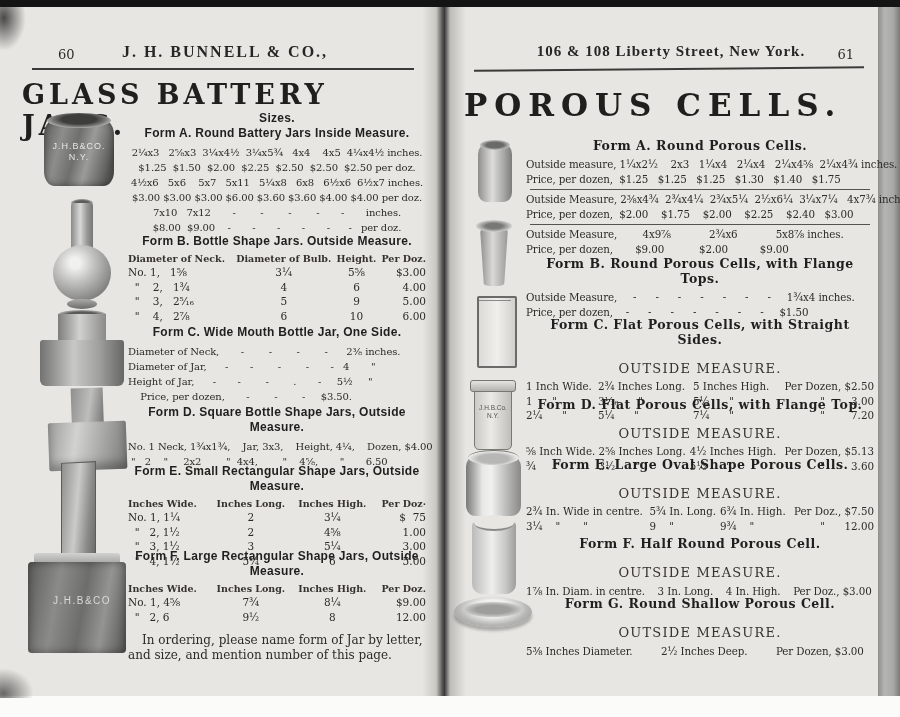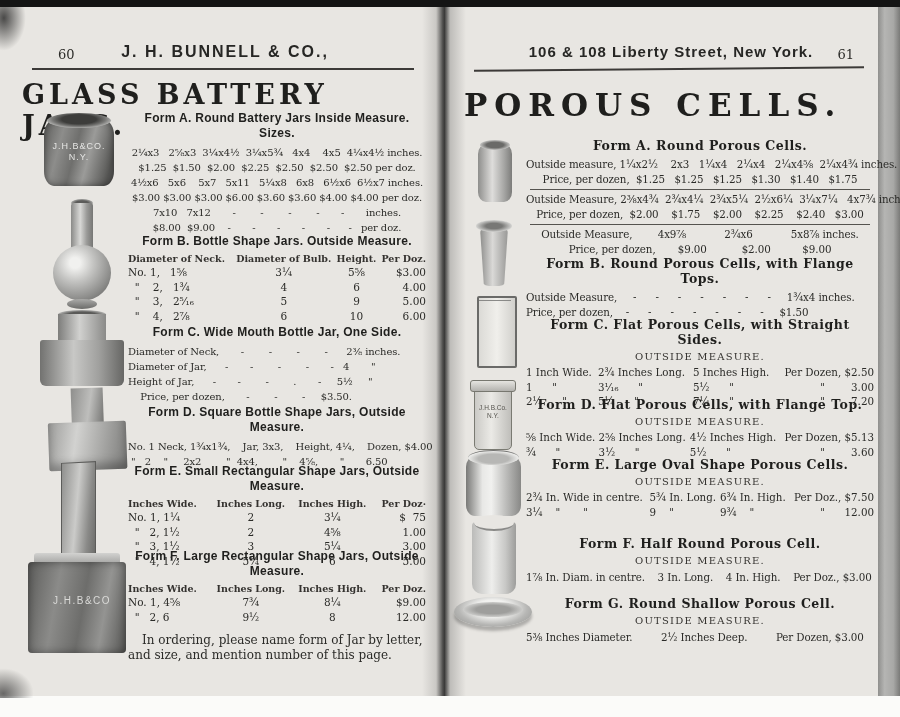--- a/index.html
+++ b/index.html
@@ -19,35 +19,35 @@
        background:radial-gradient(ellipse at 10% 85%,rgba(20,20,20,.6),rgba(20,20,20,0) 70%)}
 
   .page{position:absolute;top:7px;height:689px}
   .page-left{left:22px;width:406px}
   .page-right{left:464px;width:414px}
 
   .pagenum{position:absolute;top:40px;font-size:13px}
   .pn-left{left:36px}
   .pn-right{right:24px}
   .running-head{position:absolute;top:36px;left:0;right:0;text-align:center;
-       font-family:Liberation Sans, sans-serif;font-weight:bold;font-size:16px;letter-spacing:2px;color:#262624}
+       font-family:Liberation Serif, serif;font-weight:bold;font-size:16px;letter-spacing:2px;color:#262624}
   .rh-right{font-size:15px;letter-spacing:1px}
   .head-rule{position:absolute;top:61px;left:10px;right:14px;height:2px;background:#3c3a38}
   .hr-right{transform:rotate(-.5deg)}
 
   .big-title{position:absolute;left:0;right:0;text-align:left;font-weight:bold;color:#1f1f1d}
   .title-left{top:72px;font-size:27px;letter-spacing:4px}
   .title-right{top:80px;font-size:31px;letter-spacing:7px}
 
   .sec{position:absolute;text-align:center}
   .sec-l{left:106px;width:298px}
   .sec-r{left:62px;width:348px}
   .fh{font-family:"Liberation Sans",sans-serif;font-weight:bold;font-size:12px;letter-spacing:.3px;color:#1f1f1d;line-height:15px}
   .fh-serif{font-family:"DejaVu Serif",serif;font-size:12.5px;letter-spacing:.5px}
-  .sub{font-size:10px;letter-spacing:1.2px;margin-top:4px;color:#34322f}
+  .sub{font-size:13px;letter-spacing:1.2px;margin-top:14px;color:#34322f}
   .lines{margin-top:4px}
   .lines div{font-size:10px;line-height:15px;white-space:pre;letter-spacing:-.1px}
   .lines-r div{font-size:10.3px}
   .thin-rule{height:1px;background:#55534f;margin:2px 4px}
 
   table{width:100%;border-collapse:collapse;margin-top:3px}
   th{font-weight:bold;font-size:9.5px;padding:1px 0;color:#34322f}
   td{font-size:10.5px;white-space:pre;padding:0;line-height:14.5px}
   .t-left td:first-child,.t-left th:first-child{text-align:left}
   .t-left th{text-align:center}
@@ -192,22 +192,22 @@
   <div class="ill jar-e">
     <div class="body"></div>
   </div>
   <div class="ill jar-f">
     <div class="topface"></div>
     <div class="body"></div>
     <div class="label">J.H.B&amp;CO</div>
   </div>
 
   <div class="sec sec-l" style="top:104px">
+    <div class="fh">Sizes.</div>
     <div class="fh">Form A.  Round Battery Jars Inside Measure.</div>
-    <div class="fh">Sizes.</div>
     <div class="lines">
       <div>2¼x3   2⅝x3  3¼x4½  3¼x5¾   4x4    4x5  4¼x4½ inches.</div>
       <div>$1.25  $1.50  $2.00  $2.25  $2.50  $2.50  $2.50 per doz.</div>
       <div>4½x6   5x6    5x7   5x11   5¼x8   6x8   6½x6  6½x7 inches.</div>
       <div>$3.00 $3.00 $3.00 $6.00 $3.60 $3.60 $4.00 $4.00 per doz.</div>
       <div>7x10   7x12       -        -        -        -       -       inches.</div>
       <div>$8.00  $9.00    -       -       -       -       -      -   per doz.</div>
     </div>
   </div>
 
@@ -366,21 +366,21 @@
     <div class="body"></div>
     <div class="scoop"></div>
   </div>
   <div class="ill cell-g">
     <div class="outer"></div>
     <div class="inner"></div>
   </div>
 
   <div class="sec sec-r" style="top:131px">
     <div class="fh fh-serif">Form A.  Round Porous Cells.</div>
-    <div class="lines lines-r" style="text-align:center">
+    <div class="lines lines-r" style="text-align:left">
       <div>Outside measure, 1¼x2½    2x3   1¼x4   2¼x4   2¼x4⅝  2¼x4¾ inches.</div>
       <div>Price, per dozen,  $1.25   $1.25   $1.25   $1.30   $1.40   $1.75</div>
       <div class="thin-rule"></div>
       <div>Outside Measure, 2⅜x4¾  2¾x4¼  2¾x5¼  2½x6¼  3¼x7¼   4x7¾ inches.</div>
       <div>Price, per dozen,  $2.00    $1.75    $2.00    $2.25    $2.40   $3.00</div>
       <div class="thin-rule"></div>
       <div>Outside Measure,        4x9⅞            2¾x6            5x8⅞ inches.</div>
       <div>Price, per dozen,       $9.00           $2.00          $9.00</div>
     </div>
   </div>

